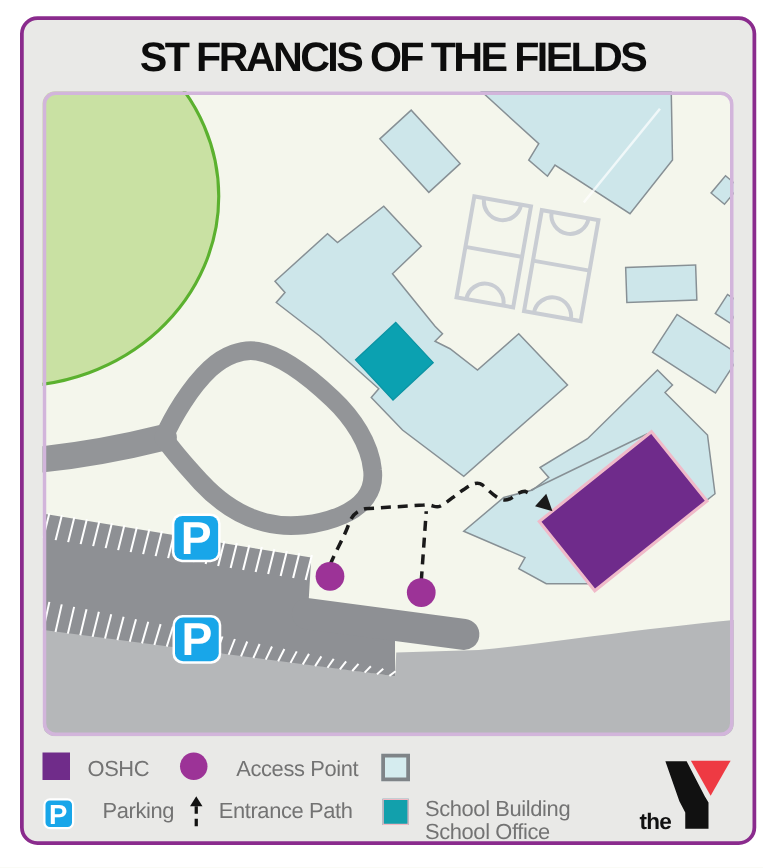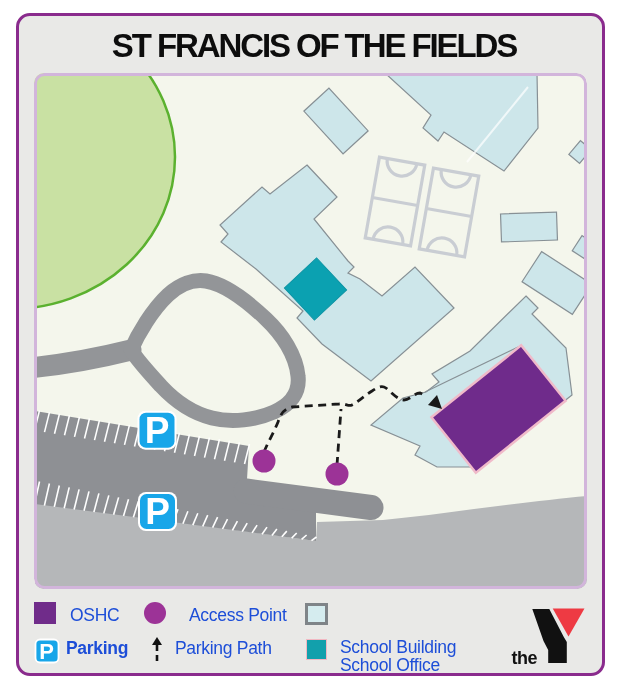--- a/index.html
+++ b/index.html
@@ -1,19 +1,19 @@
 <!DOCTYPE html>
 <html><head>
 <meta charset="utf-8">
 <style>
   html,body{margin:0;padding:0;}
   body{width:620px;height:694px;background:#ffffff;font-family:"Liberation Sans",sans-serif;position:relative;overflow:hidden;}
   .card{position:absolute;left:16px;top:13px;width:589px;height:663px;box-sizing:border-box;border:3.4px solid #8a2b8d;border-radius:14px;background:#e9e9e7;}
   .title{position:absolute;left:4px;top:26.5px;width:620px;text-align:center;font-size:33px;font-weight:bold;color:#0d0d0d;letter-spacing:-2.1px;}
-  .lbl{position:absolute;font-size:17.5px;color:#1d4ed8;letter-spacing:-0.3px;}
+  .lbl{position:absolute;font-size:17.5px;color:#737373;letter-spacing:-0.3px;}
 </style>
 </head>
 <body>
 <div class="card"></div>
 <div class="title">ST FRANCIS OF THE FIELDS</div>
 
 <svg id="map" style="position:absolute;left:34px;top:73px;" width="553" height="516" viewBox="0 0 553 516">
   <defs>
     <clipPath id="mapclip">
         <rect x="0" y="0" width="553" height="516" rx="10" ry="10"></rect>
@@ -163,26 +163,26 @@
 <div class="lbl" style="left:70px;top:604.5px;">OSHC</div>
 <div style="position:absolute;left:144px;top:602px;width:22px;height:22px;border-radius:50%;background:#9c3397;"></div>
 <div class="lbl" style="left:189px;top:604.5px;">Access Point</div>
 <div style="position:absolute;left:305px;top:603px;width:16.5px;height:15.5px;background:#d5ecef;border:3px solid #7f8488;"></div>
 <div class="lbl" style="left:340px;top:637px;">School Building</div>
 
 <svg style="position:absolute;left:34px;top:637.5px;" width="26" height="26" viewBox="0 0 26 26">
   <rect x="1.5" y="1.5" width="23" height="23" rx="4.5" fill="#18a6e9" stroke="#ffffff" stroke-width="1.8"></rect>
   <text x="12.6" y="21" font-family="Liberation Sans" font-size="22" font-weight="bold" fill="#fff" text-anchor="middle">P</text>
 </svg>
-<div class="lbl" style="left:66px;top:638px;font-weight:bold;">Parking</div>
+<div class="lbl" style="left:82px;top:638px;">Parking</div>
 <svg style="position:absolute;left:150px;top:635px;" width="14" height="32" viewBox="0 0 14 32">
   <path d="M7,10 L7,28" stroke="#111" stroke-width="2.6" stroke-dasharray="6 4" fill="none"></path>
   <polygon points="7,2 12,10 2,10" fill="#111"></polygon>
 </svg>
-<div class="lbl" style="left:175px;top:638px;">Parking Path</div>
+<div class="lbl" style="left:175px;top:638px;">Entrance Path</div>
 <div style="position:absolute;left:305.5px;top:638.5px;width:19.5px;height:19.5px;background:#12a0ac;border:1.5px solid #f2b8c2;"></div>
 <div class="lbl" style="left:340px;top:655px;">School Office</div>
 
 <svg style="position:absolute;left:510px;top:600px;" width="84" height="70" viewBox="0 0 84 70">
   <text x="1.5" y="63.5" font-family="Liberation Sans" font-size="18" font-weight="bold" fill="#111" letter-spacing="-0.5">the</text>
   <polygon points="22.3,9 39.3,9 53.8,37 56.8,42 56.8,63 38.2,63 38.2,50 33.5,41" fill="#111"></polygon>
   <polygon points="42.7,8.5 74.5,8.5 58.5,36.5" fill="#ee3a43"></polygon>
 </svg>
 
 </body></html>

